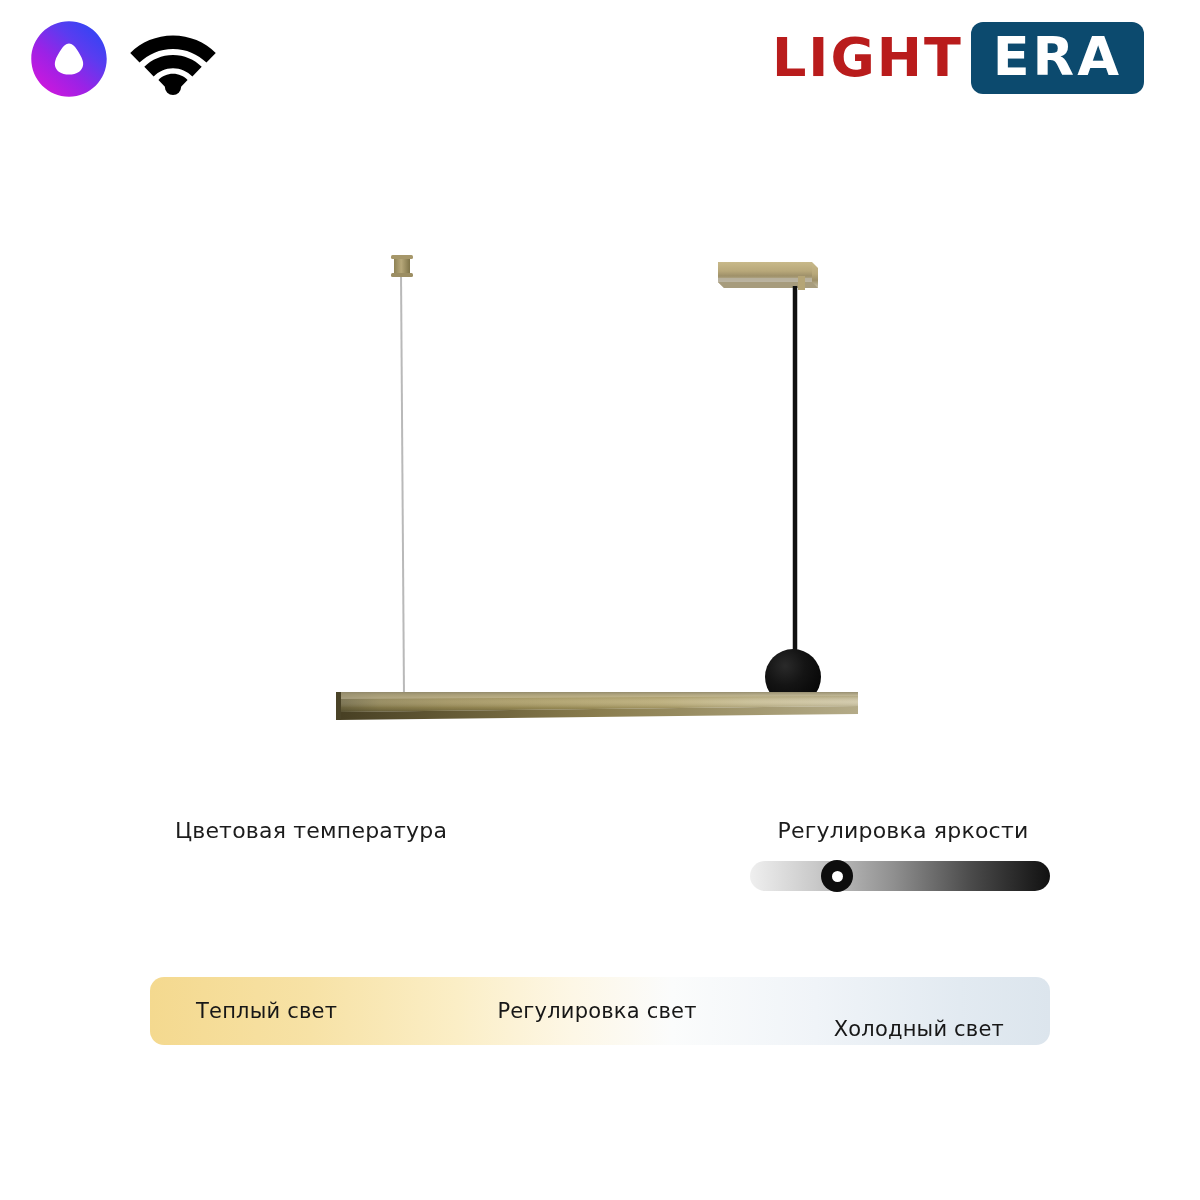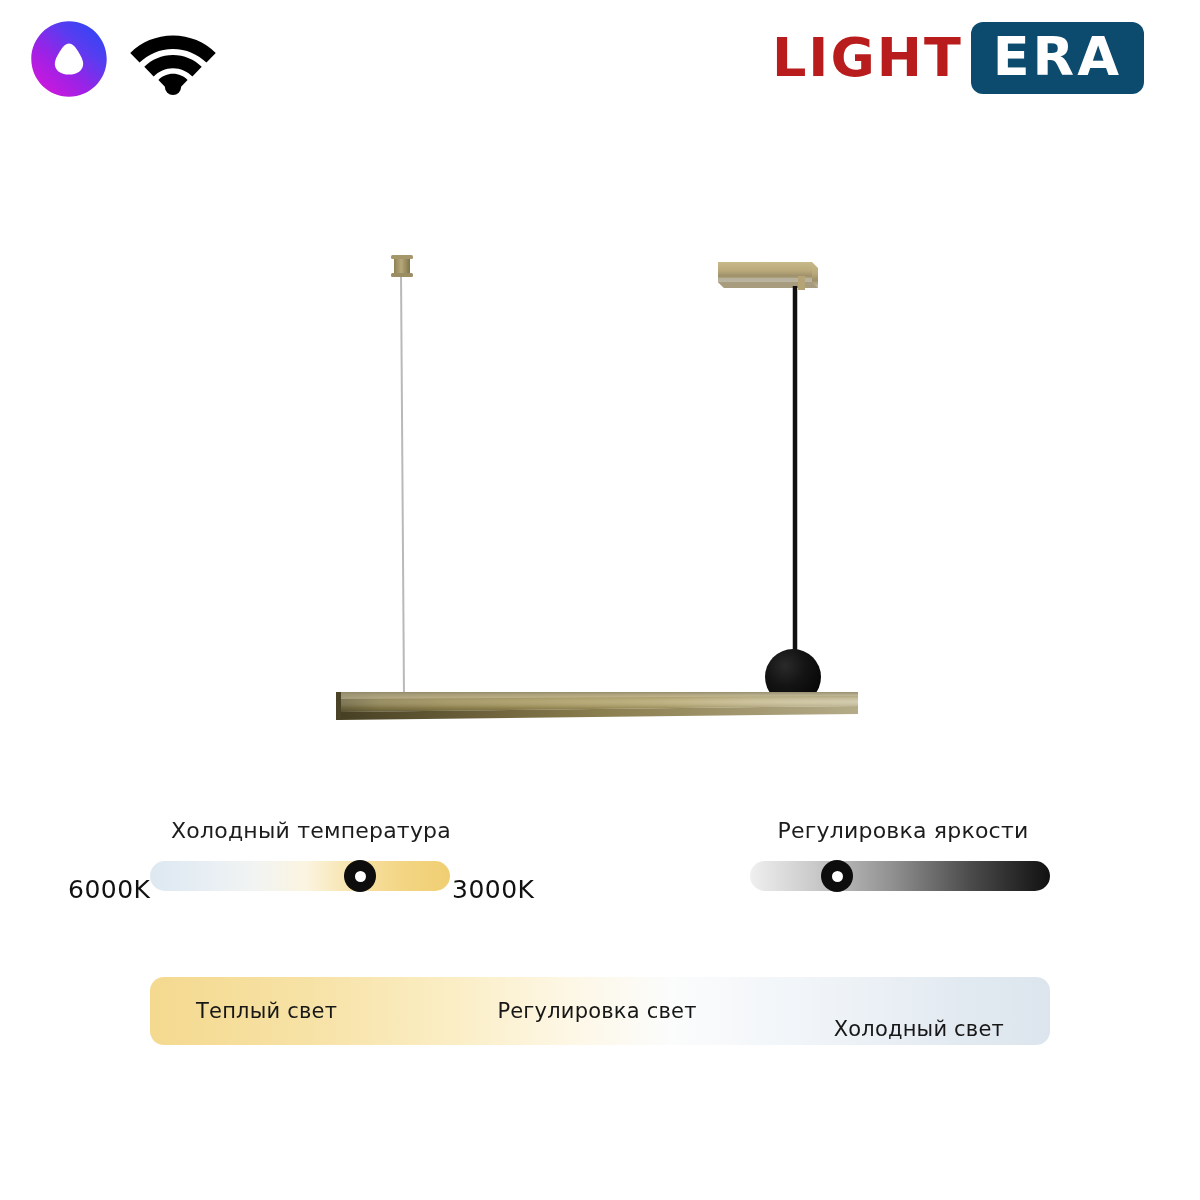--- a/index.html
+++ b/index.html
@@ -320,28 +320,21 @@
       <path d="M338 572 L858 566 L858 574 L338 580 Z" fill="url(#barBottom)"></path>
       <path d="M338 552 L858 552 L858 556 L338 559 Z" fill="#d6cfb4" opacity="0.45"></path>
       <rect x="336" y="552" width="5" height="28" fill="#4a4327"></rect>
     </g>
   </svg>
 </div>
 
 <div class="controls">
 
   <div class="ctl-group ctl-temp">
-    <div class="ctl-title">Холодный температура</div>
-    <div class="slider-row">
-      <span class="slider-end-label label-left">6000K</span>
-      <div class="track track-temp" id="temp-track">
-        <div class="thumb" id="temp-thumb" style="left: 210px;"></div>
-      </div>
-      <span class="slider-end-label label-right">3000K</span>
-    </div>
+    <div class="ctl-title">Цветовая температура</div>
   </div>
 
   <div class="ctl-group ctl-bright">
     <div class="ctl-title">Регулировка яркости</div>
     <div class="slider-row">
       <div class="track track-bright" id="bright-track">
         <div class="thumb" id="bright-thumb" style="left: 87px;"></div>
       </div>
     </div>
   </div>

